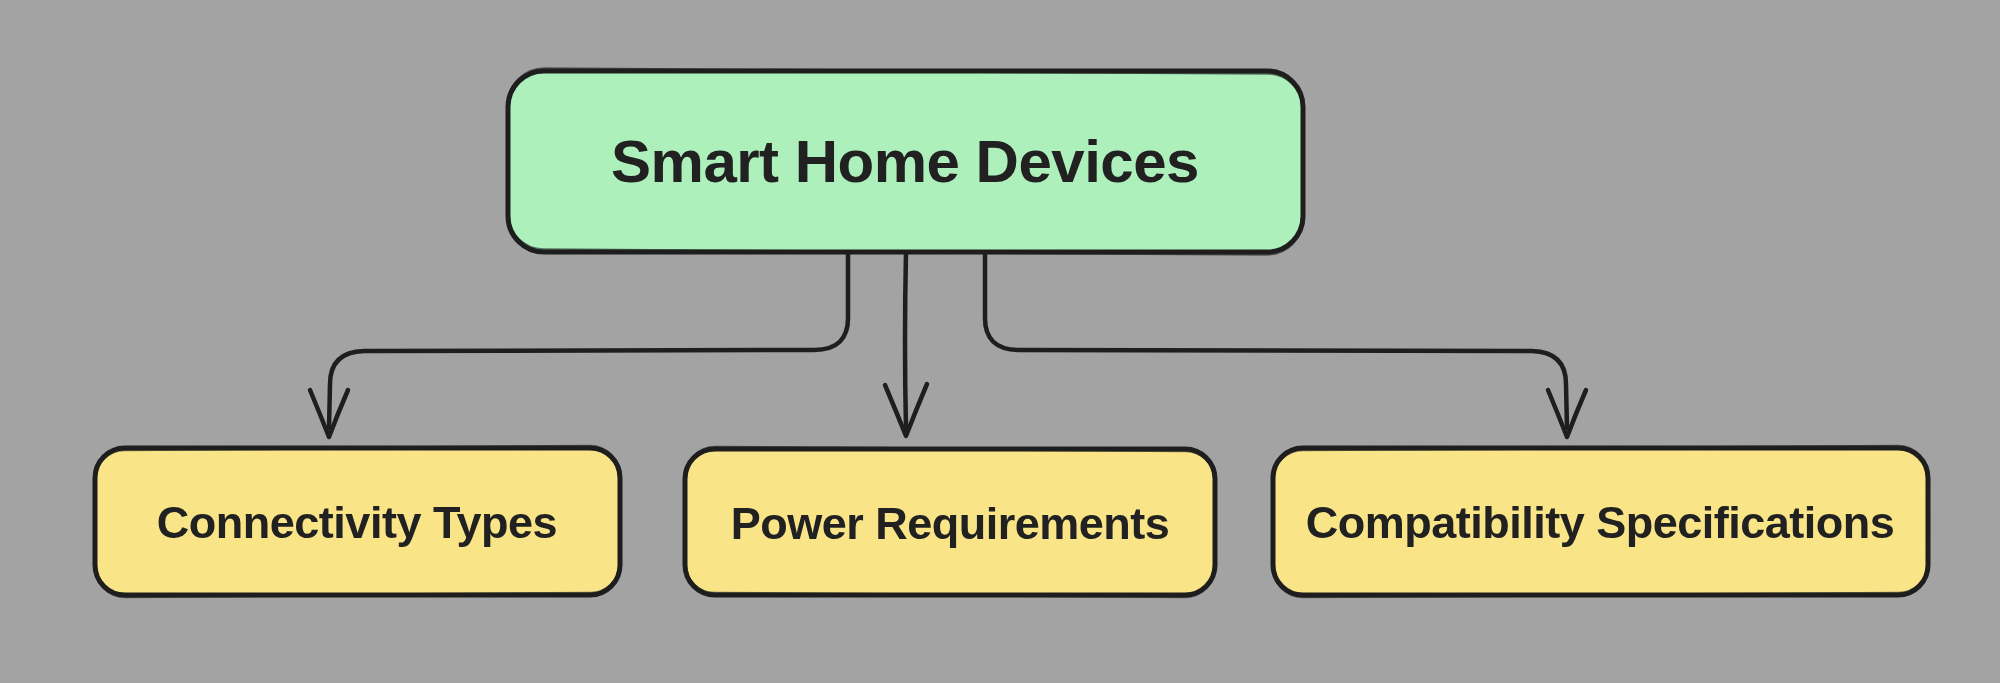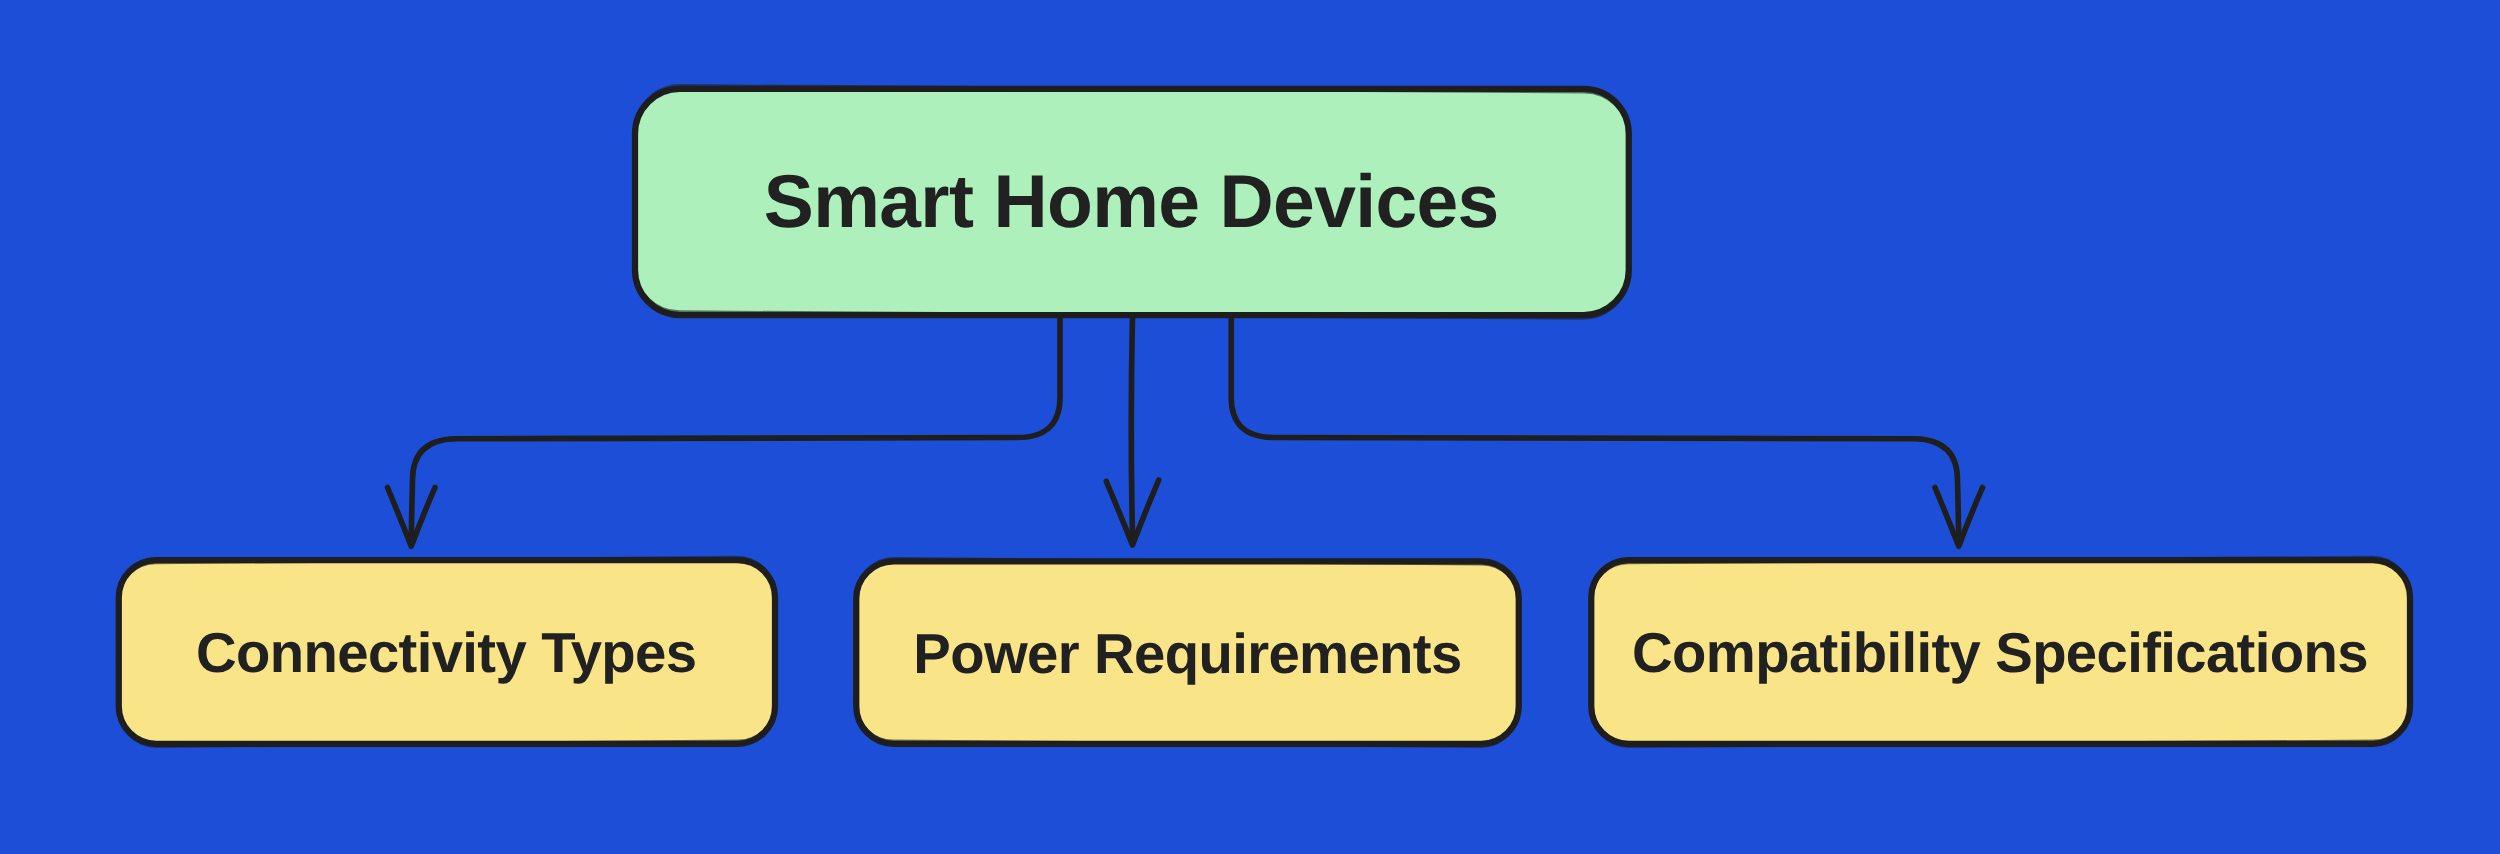--- a/index.html
+++ b/index.html
@@ -8,21 +8,21 @@
     background: #ffffff;
     width: 2000px;
     height: 683px;
     overflow: hidden;
     font-family: "Liberation Sans", "DejaVu Sans", sans-serif;
   }
   .stage {
     position: relative;
     width: 2000px;
     height: 683px;
-    background: #1d4ed8;
+    background: #a3a3a3;
   }
   svg { display: block; }
   .node-rect {
     stroke-width: 5;
     stroke-linejoin: round;
   }
   .sketch-rect {
     fill: none;
     stroke-width: 3;
     opacity: 0.6;

